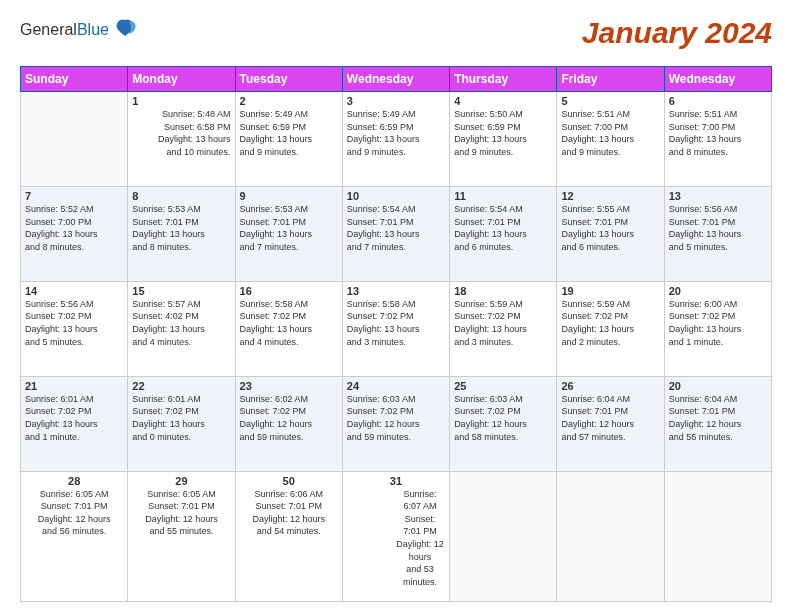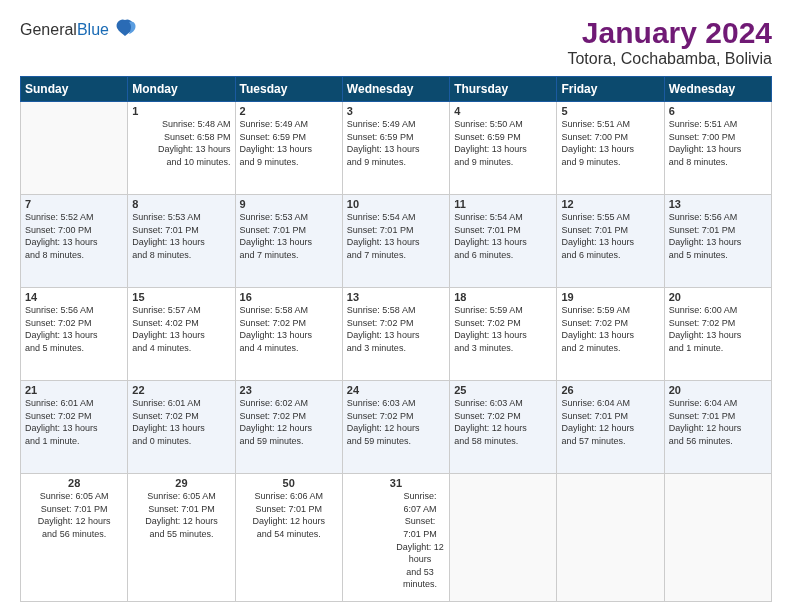--- a/index.html
+++ b/index.html
@@ -14,58 +14,59 @@
       width: 792px;
       height: 612px;
       padding: 16px 20px 10px 20px;
       display: flex;
       flex-direction: column;
     }
     .header {
       display: flex;
       justify-content: space-between;
       align-items: flex-start;
-      margin-bottom: 8px;
+      margin-bottom: 16px;
     }
     .logo {
       display: flex;
       align-items: center;
     }
     .logo-general { color: #333; }
     .logo-blue { color: #1a6bb5; }
     .logo-icon {
       width: 28px;
       height: 28px;
       margin-left: 2px;
     }
     .title-block {
       text-align: right;
     }
     .title-block h1 {
       font-size: 30px;
       font-weight: bold;
-      color: #701a75;
+      color: #c2410c;
+      font-style: italic;
     }
     .title-block h2 {
       font-size: 16px;
       font-weight: normal;
       color: #333;
     }
     .calendar {
       flex: 1;
       display: flex;
       flex-direction: column;
     }
     table {
       width: 100%;
       border-collapse: collapse;
       flex: 1;
     }
     thead tr th {
-      background-color: #0c4a6e;
+      background-color: #d946ef;
       color: #fff;
       font-size: 12px;
       font-weight: bold;
       padding: 5px 4px;
       text-align: left;
       border: 1px solid #1a5aa0;
     }
     tbody tr td {
       border: 1px solid #ccc;
       vertical-align: top;
@@ -111,21 +112,20 @@
           </div>
           <svg class="logo-icon" viewBox="0 0 28 28">
             <path d="M14 4 C18 2, 24 6, 22 12 C20 16, 16 18, 14 20 C12 18, 8 16, 6 12 C4 6, 10 2, 14 4Z" fill="#2a6bb5"></path>
             <path d="M18 6 C22 4, 26 8, 24 13 C22 17, 18 18, 18 18 C18 18, 20 14, 20 11 C20 8, 18 6, 18 6Z" fill="#5a9de0"></path>
           </svg>
         </div>
       </div>
     </div>
     <div class="title-block">
       <h1>January 2024</h1>
-      <h2>Totora, Cochabamba, Bolivia</h2>
     </div>
   </div>
 
   <div class="calendar">
     <table>
       <thead>
         <tr>
           <th>Sunday</th>
           <th>Monday</th>
           <th>Tuesday</th>

